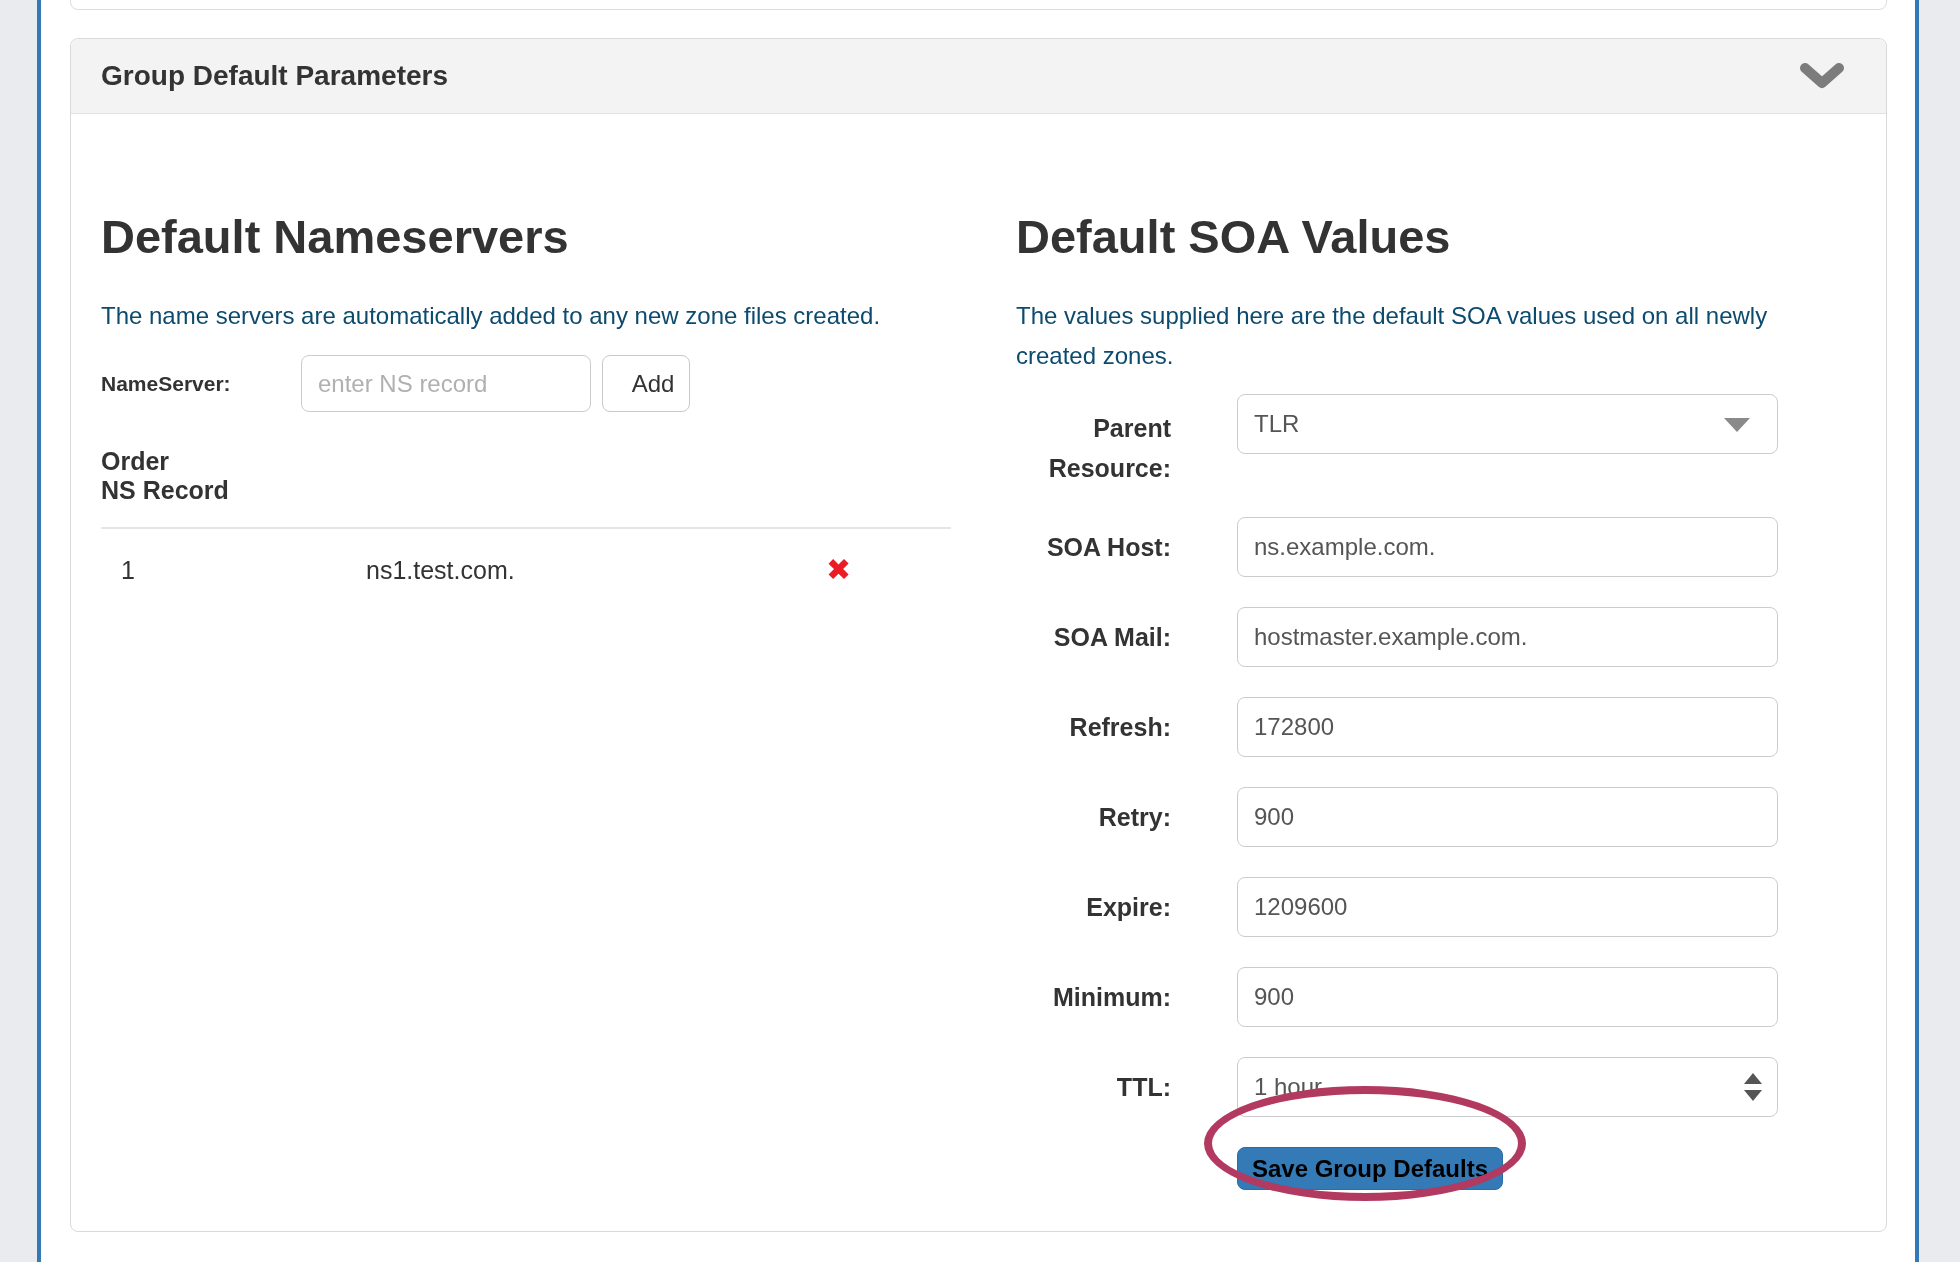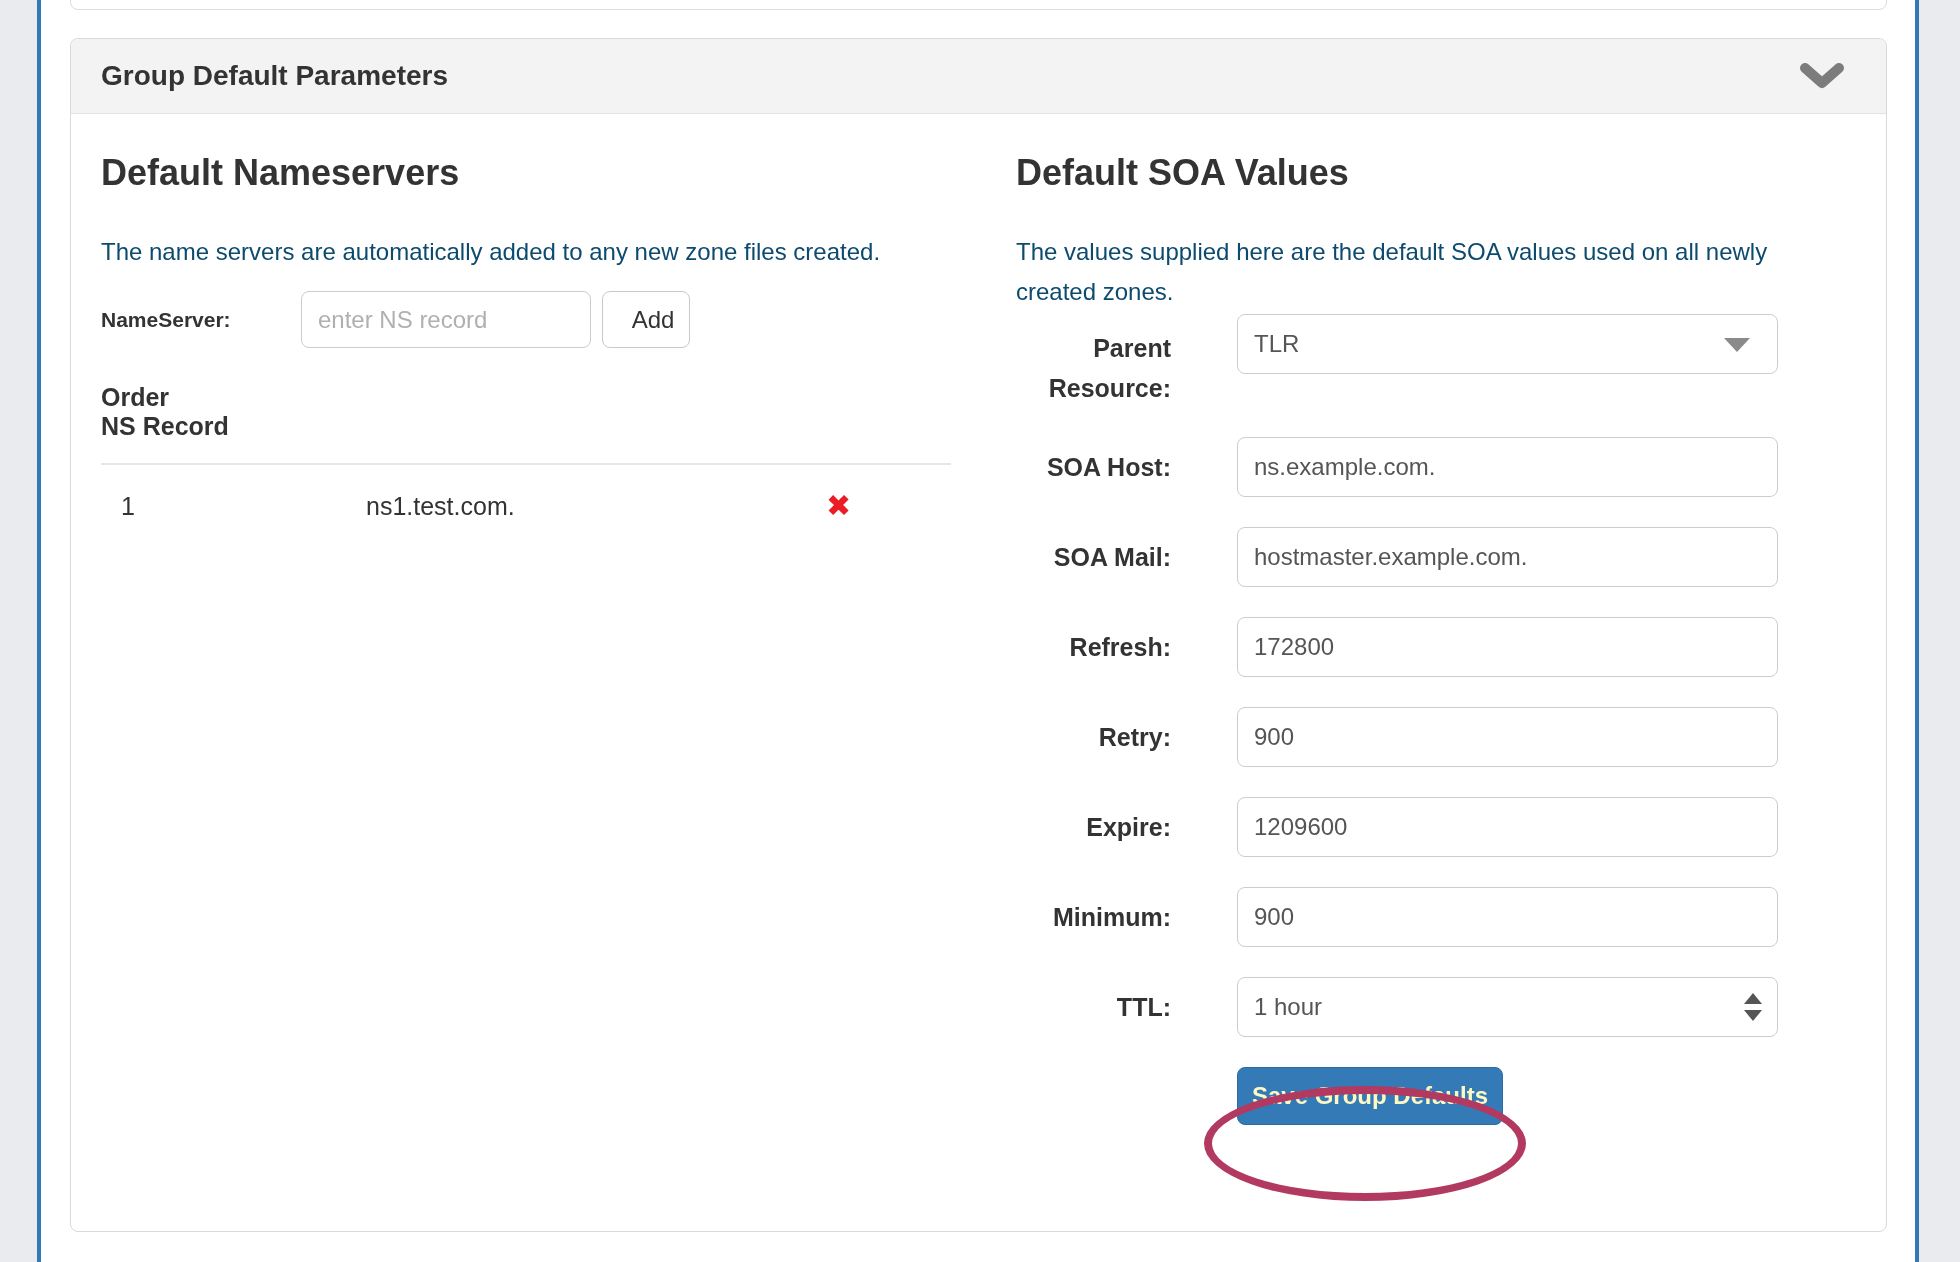--- a/index.html
+++ b/index.html
@@ -20,21 +20,21 @@
 
   
   .panel { position:absolute; left:70px; top:38px; width:1817px; height:1194px;
     background:#fff; border:1px solid #d9d9d9; border-radius:8px; box-sizing:border-box; }
   .panel-header { height:75px; background:#f3f3f4; border-bottom:1px solid #e2e2e2;
     border-radius:8px 8px 0 0; display:flex; align-items:center; padding:0 30px; box-sizing:border-box; }
   .panel-title { font-size:28px; font-weight:bold; color:#333; }
   .collapse-toggle { margin-left:auto; margin-right:12px; background:none; border:none; padding:0; cursor:pointer; line-height:0; }
   .panel-body { position:relative; height:1118px; }
 
-  h2.section-heading { margin:36px 0 0 0; font-size:36px; line-height:46px; font-weight:bold; color:#333; }
+  h2.section-heading { margin:100px 0 0 0; font-size:47px; line-height:46px; font-weight:bold; color:#333; }
   p.section-desc { margin:36px 0 0 0; font-size:24px; line-height:40px; color:#0c4a6e; max-width:820px; }
 
   .col-left  { position:absolute; left:30px;  top:0; width:880px; }
   .col-right { position:absolute; left:945px; top:0; width:842px; }
 
   
   .ns-form { margin-top:18px; display:flex; align-items:center; height:59px; }
   .ns-form-label { font-size:21px; font-weight:bold; width:200px; }
   .ns-input { width:290px; height:57px; box-sizing:border-box; border:1px solid #ccc; border-radius:8px;
     font-size:24px; color:#555; padding:0 16px; font-family:inherit; outline:none; }
@@ -48,38 +48,38 @@
   .col-order { width:265px; }
   .col-ns    { width:460px; }
   .ns-row { display:flex; align-items:center; padding-top:26px; }
   .cell-order { width:265px; padding-left:20px; box-sizing:border-box; }
   .cell-ns { width:460px; }
   .cell-action { flex:1; }
   .delete-x { background:none; border:none; padding:0; cursor:pointer;
     color:#ea1c25; font-size:30px; font-weight:bold; line-height:1; font-family:inherit; }
 
   
-  .soa-form { margin-top:2px; }
+  .soa-form { margin-top:18px; }
   .soa-row { display:flex; align-items:center; height:60px; margin-bottom:30px; }
   .soa-row.row-parent { margin-bottom:63px; align-items:flex-start; }
   .soa-row.row-parent .soa-label { margin-top:14px; }
   .soa-label { width:155px; margin-right:66px; text-align:right;
     font-size:25px; line-height:40px; font-weight:bold; color:#333; }
   .soa-field { position:relative; width:541px; height:60px; }
   .soa-field input { width:100%; height:100%; box-sizing:border-box; border:1px solid #ccc; border-radius:8px;
     font-size:24px; color:#555; padding:0 44px 0 16px; font-family:inherit; outline:none; background:#fff; }
   .caret-down { position:absolute; right:28px; top:24px; width:0; height:0;
     border-left:13px solid transparent; border-right:13px solid transparent; border-top:14px solid #8a8a8a; }
   .spinner { position:absolute; right:16px; top:50%; transform:translateY(-50%);
     display:flex; flex-direction:column; align-items:center; gap:6px; }
   .spin-up   { width:0; height:0; border-left:9px solid transparent; border-right:9px solid transparent; border-bottom:11px solid #555; }
   .spin-down { width:0; height:0; border-left:9px solid transparent; border-right:9px solid transparent; border-top:11px solid #555; }
 
-  .save-btn { margin-left:221px; width:266px; height:58px; background:#337ab7; border:1px solid #2e6da4;
-    border-radius:8px; color:#fef9c3; font-size:24px; font-weight:bold; font-family:inherit; cursor:pointer; }
+  .save-btn { margin-left:221px; width:266px; height:43px; background:#337ab7; border:1px solid #2e6da4;
+    border-radius:8px; color:#000000; font-size:24px; font-weight:bold; font-family:inherit; cursor:pointer; }
 
   
   .annotation-ellipse { position:absolute; left:1133px; top:972px; width:322px; height:115px;
     border:8px solid #b23a60; border-radius:50%; box-sizing:border-box; pointer-events:none; }
 </style>
 </head>
 <body>
 
 <div class="screen">
   <div class="content-bg"></div>

